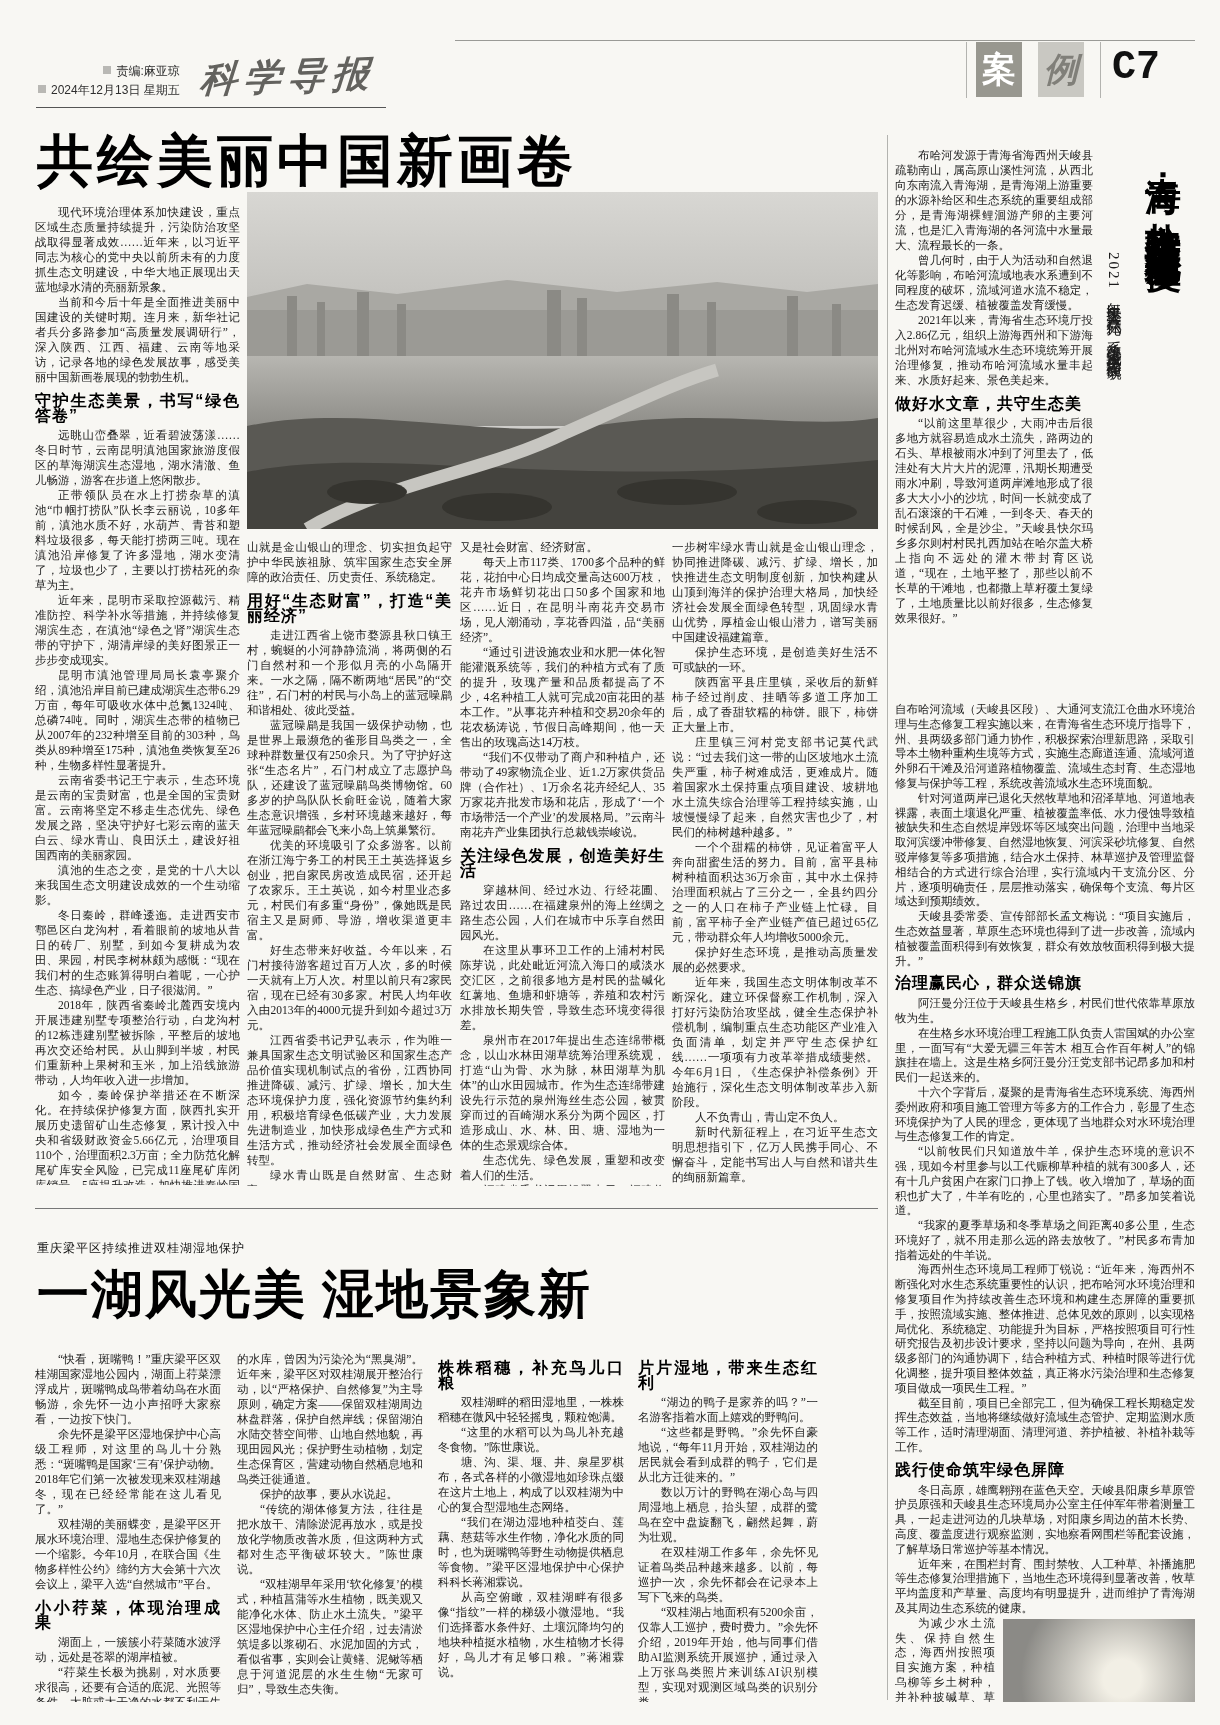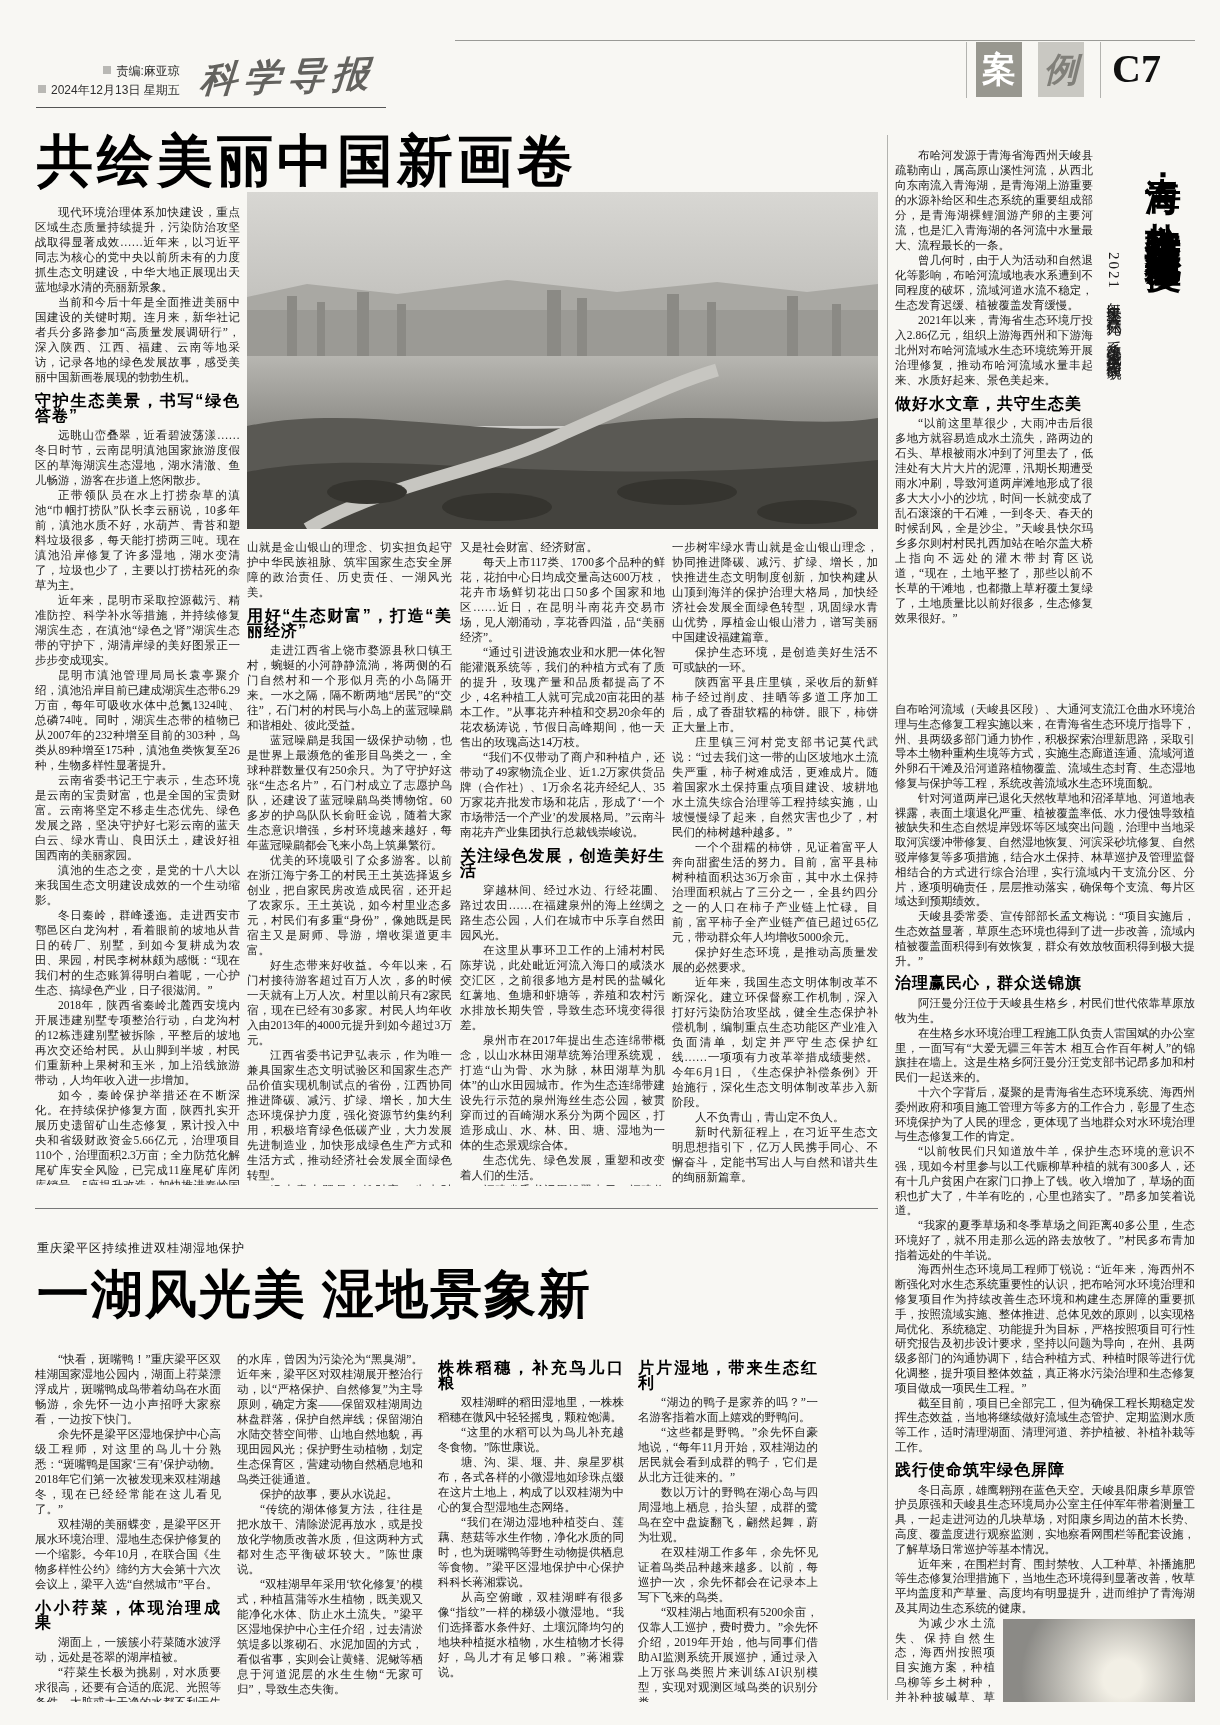--- a/index.html
+++ b/index.html
@@ -47,21 +47,21 @@
     <div class="ed-line"><span class="sq"></span><span>责编:麻亚琼</span></div>
     <div class="ed-line"><span class="sq"></span><span>2024年12月13日  星期五</span></div>
   </div>
   <div class="rule-h" style="left:36px;top:107px;width:350px;background:#555;"></div>
   <div class="abs masthead" style="left:200px;top:52px;">科学导报</div>
 
   <div class="abs badge badge-an" style="left:976px;top:42px;">案</div>
   <div class="abs badge badge-li" style="left:1038px;top:42px;">例</div>
   <div class="rule-v" style="left:966px;top:42px;height:56px;"></div>
   <div class="rule-v" style="left:1100px;top:42px;height:56px;"></div>
-  <div class="abs pageno" style="left:1112px;top:45px;">C7</div>
+  <div class="abs pageno" style="left:1112px;top:45px;font-family:Liberation Mono, monospace;">C7</div>
 
   <div class="abs main-hl" style="left:37px;top:124px;">共绘美丽中国新画卷</div>
 
   <div class="abs photo" style="left:247px;top:192px;width:631px;height:337px;">
     <svg width="631" height="337" viewBox="0 0 631 337">
       <defs>
         <linearGradient id="sky" x1="0" y1="0" x2="0" y2="1">
           <stop offset="0" stop-color="#d8d7d3"></stop>
             <stop offset="1" stop-color="#bfbeba"></stop>
         </linearGradient>
@@ -106,21 +106,21 @@
       <p>正带领队员在水上打捞杂草的滇池“巾帼打捞队”队长李云丽说，10多年前，滇池水质不好，水葫芦、青苔和塑料垃圾很多，每天能打捞两三吨。现在滇池沿岸修复了许多湿地，湖水变清了，垃圾也少了，主要以打捞枯死的杂草为主。</p>
       <p>近年来，昆明市采取控源截污、精准防控、科学补水等措施，并持续修复湖滨生态，在滇池“绿色之肾”湖滨生态带的守护下，湖清岸绿的美好图景正一步步变成现实。</p>
       <p>昆明市滇池管理局局长袁亭聚介绍，滇池沿岸目前已建成湖滨生态带6.29万亩，每年可吸收水体中总氮1324吨、总磷74吨。同时，湖滨生态带的植物已从2007年的232种增至目前的303种，鸟类从89种增至175种，滇池鱼类恢复至26种，生物多样性显著提升。</p>
       <p>云南省委书记王宁表示，生态环境是云南的宝贵财富，也是全国的宝贵财富。云南将坚定不移走生态优先、绿色发展之路，坚决守护好七彩云南的蓝天白云、绿水青山、良田沃土，建设好祖国西南的美丽家园。</p>
       <p>滇池的生态之变，是党的十八大以来我国生态文明建设成效的一个生动缩影。</p>
       <p>冬日秦岭，群峰逶迤。走进西安市鄠邑区白龙沟村，看着眼前的坡地从昔日的砖厂、别墅，到如今复耕成为农田、果园，村民李树林颇为感慨：“现在我们村的生态账算得明白着呢，一心护生态、搞绿色产业，日子很滋润。”</p>
       <p>2018年，陕西省秦岭北麓西安境内开展违建别墅专项整治行动，白龙沟村的12栋违建别墅被拆除，平整后的坡地再次交还给村民。从山脚到半坡，村民们重新种上果树和玉米，加上沿线旅游带动，人均年收入进一步增加。</p>
       <p>如今，秦岭保护举措还在不断深化。在持续保护修复方面，陕西扎实开展历史遗留矿山生态修复，累计投入中央和省级财政资金5.66亿元，治理项目110个，治理面积2.3万亩；全力防范化解尾矿库安全风险，已完成11座尾矿库闭库销号、5座提升改造；加快推进秦岭国家公园、秦岭国家植物园建设；建立川陕甘大熊猫国家公园协同保护管理机制。</p>
     </div>
   <div class="abs body-col" style="left:247px;top:540px;width:205px;height:646px;">
-      <p class="cont">山就是金山银山的理念、切实担负起守护中华民族祖脉、筑牢国家生态安全屏障的政治责任、历史责任、一湖风光美。</p>
+      <p class="cont">山就是金山银山的理念、切实担负起守护中华民族祖脉、筑牢国家生态安全屏障的政治责任、历史责任、系统稳定。</p>
       <h3 class="sub">用好“生态财富”，打造“美丽经济”</h3>
       <p>走进江西省上饶市婺源县秋口镇王村，蜿蜒的小河静静流淌，将两侧的石门自然村和一个形似月亮的小岛隔开来。一水之隔，隔不断两地“居民”的“交往”，石门村的村民与小岛上的蓝冠噪鹛和谐相处、彼此受益。</p>
       <p>蓝冠噪鹛是我国一级保护动物，也是世界上最濒危的雀形目鸟类之一，全球种群数量仅有250余只。为了守护好这张“生态名片”，石门村成立了志愿护鸟队，还建设了蓝冠噪鹛鸟类博物馆。60多岁的护鸟队队长俞旺金说，随着大家生态意识增强，乡村环境越来越好，每年蓝冠噪鹛都会飞来小岛上筑巢繁衍。</p>
       <p>优美的环境吸引了众多游客。以前在浙江海宁务工的村民王土英选择返乡创业，把自家民房改造成民宿，还开起了农家乐。王土英说，如今村里业态多元，村民们有多重“身份”，像她既是民宿主又是厨师、导游，增收渠道更丰富。</p>
       <p>好生态带来好收益。今年以来，石门村接待游客超过百万人次，多的时候一天就有上万人次。村里以前只有2家民宿，现在已经有30多家。村民人均年收入由2013年的4000元提升到如今超过3万元。</p>
       <p>江西省委书记尹弘表示，作为唯一兼具国家生态文明试验区和国家生态产品价值实现机制试点的省份，江西协同推进降碳、减污、扩绿、增长，加大生态环境保护力度，强化资源节约集约利用，积极培育绿色低碳产业，大力发展先进制造业，加快形成绿色生产方式和生活方式，推动经济社会发展全面绿色转型。</p>
       <p>绿水青山既是自然财富、生态财富，</p>
     </div>
   <div class="abs body-col" style="left:460px;top:540px;width:205px;height:646px;">
       <p class="cont">又是社会财富、经济财富。</p>

